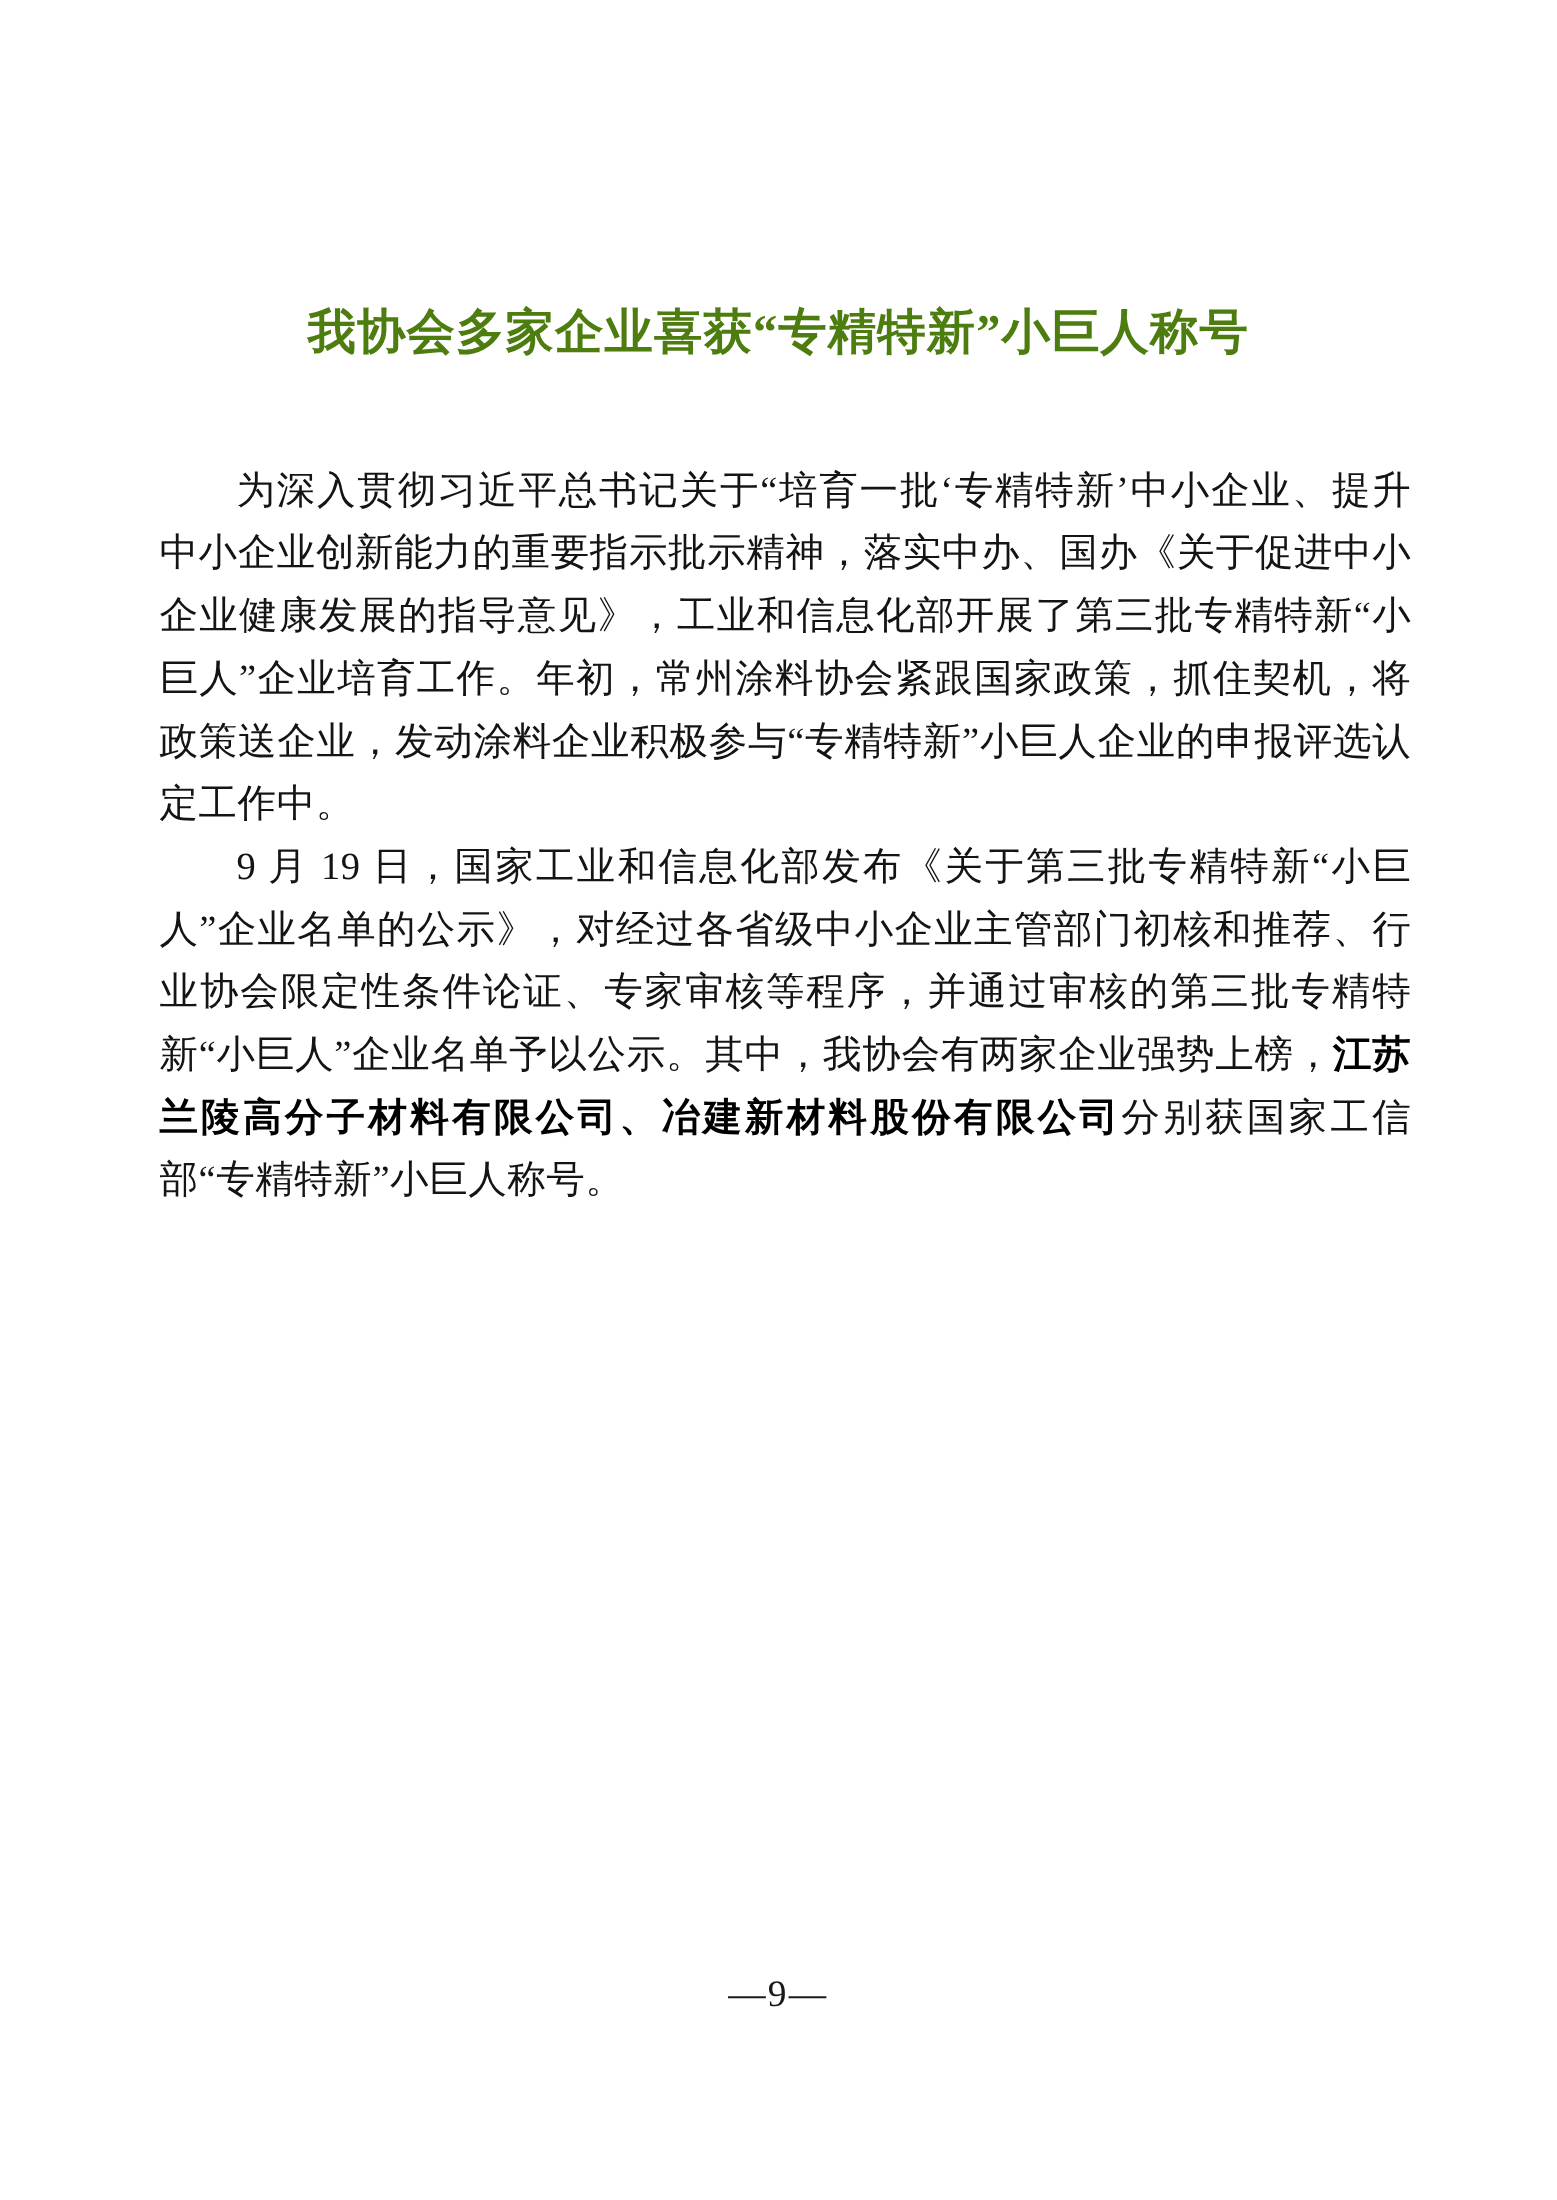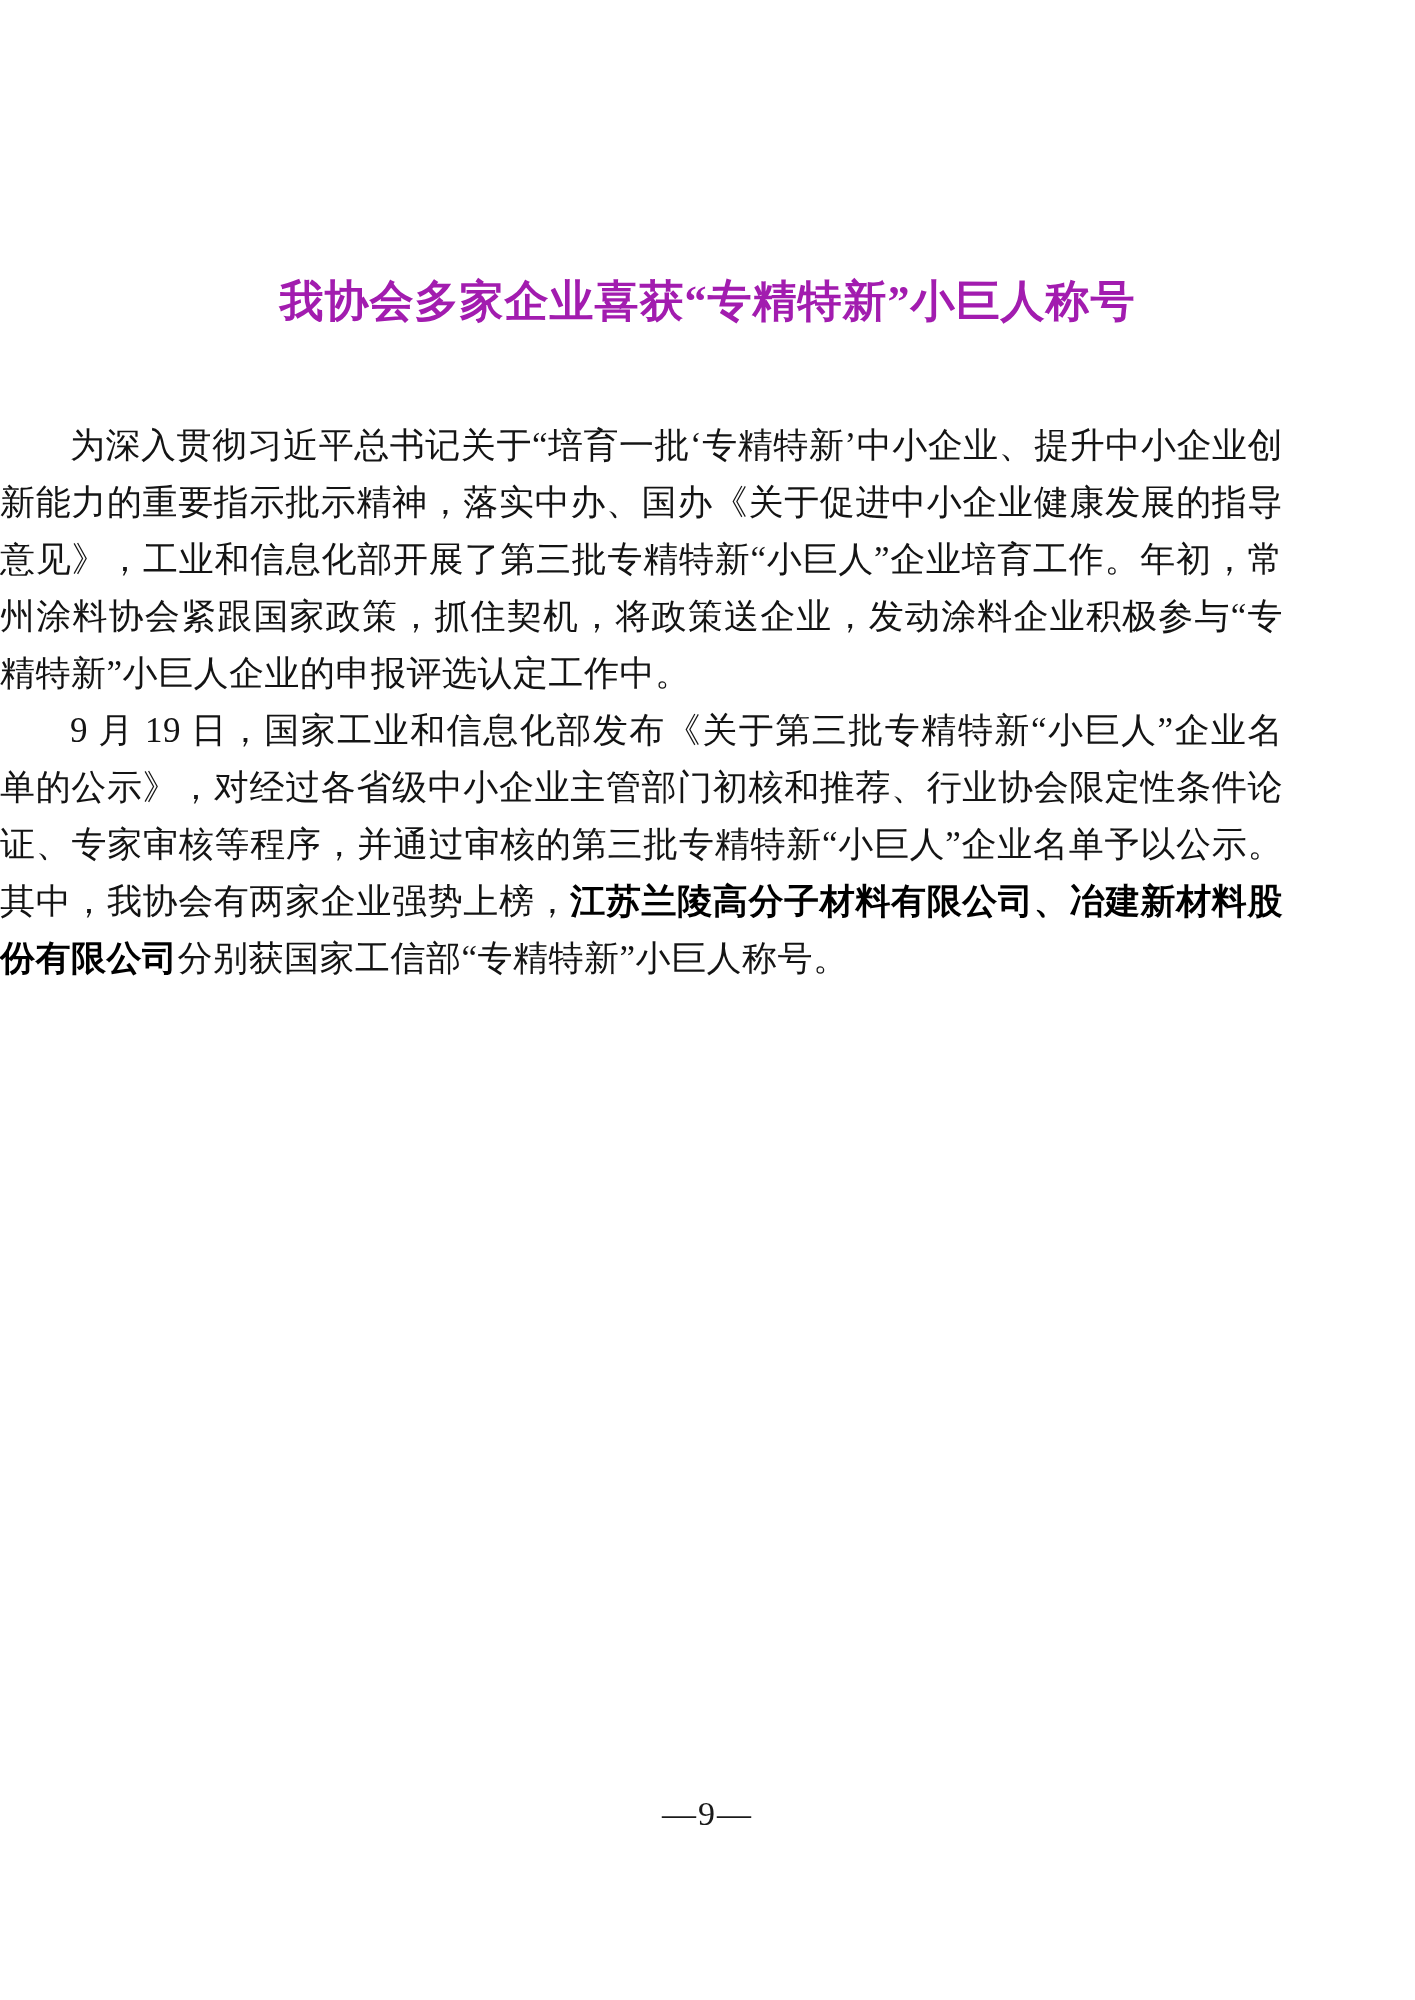--- a/index.html
+++ b/index.html
@@ -17,24 +17,25 @@
     box-sizing: border-box;
     overflow: hidden;
   }
   .doc-title {
     margin: 0;
     padding-top: 272px;
     text-align: center;
     font-size: 44px;
     font-weight: bold;
     letter-spacing: 1px;
-    color: #a21caf;
+    color: #4d7c0f;
   }
   .doc-body {
     margin-top: 86px;
+    padding-left: 145px;
     padding-right: 132px;
   }
   .para {
     margin: 0;
     font-size: 35px;
     line-height: 57px;
     text-align: justify;
     text-justify: inter-character;
     text-align-last: left;
     text-indent: 2em;

